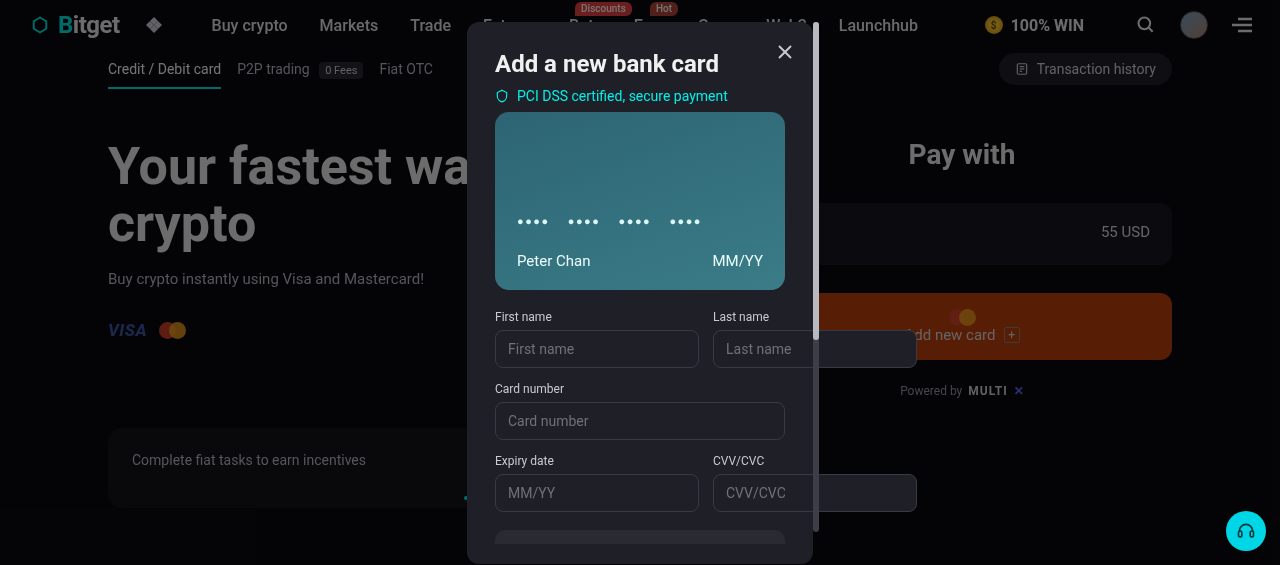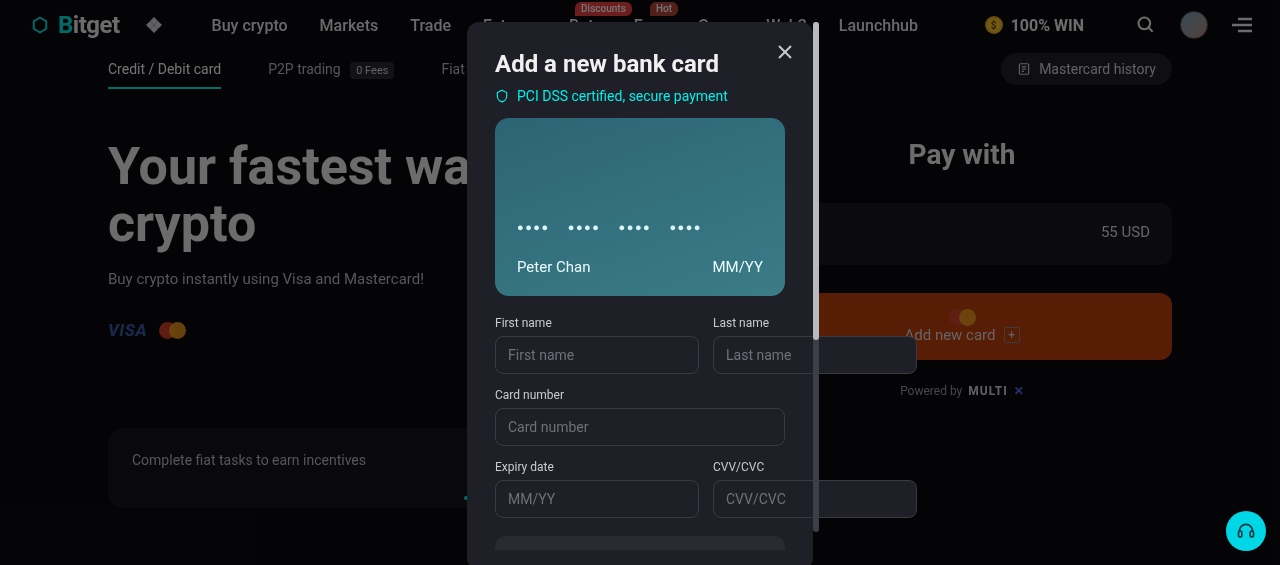--- a/index.html
+++ b/index.html
@@ -29,21 +29,21 @@
   .promo { display:flex; align-items:center; gap:8px; font-size:16px; font-weight:700; cursor:pointer; }
   .promo-circle { width:18px; height:18px; border-radius:50%; background:radial-gradient(circle,#ffcc33 40%,#cc7a00 100%); display:flex; align-items:center; justify-content:center; font-size:10px; color:#6b4800; font-weight:bold; }
   .nav-icons { display:flex; align-items:center; gap:20px; margin-left:24px; }
   .icon-btn { width:28px; height:28px; display:flex; align-items:center; justify-content:center; cursor:pointer; color:#f0f0f0; }
   .avatar { width:28px; height:28px; border-radius:50%; background:linear-gradient(135deg,#7aa8c4,#b88a7d); border:1px solid #555;}
   .glyph { width:20px; height:20px; fill:#00f0ea; }
 
   
   .subnav {
     display:flex; align-items:center; padding:0 108px;
-    gap:47px; height:26px; margin-top:6px;justify-content:space-between;
+    gap:16px; height:26px; margin-top:6px;justify-content:space-between;
   }
   .subnav-item { font-size:14px; color:#bdbdc7; cursor:pointer; position:relative; }
   .subnav-item.active { color:#fff; }
   .subnav-item.active::after {
     content:""; position:absolute; left:0; right:0; bottom:-12px; height:2px; background:#00f0ea;
   }
   .fee-pill { background:#2a2a33; color:#d8d8df; font-size:11px; padding:2px 6px; border-radius:4px; margin-left:6px; }
   .subnav .spacer { flex:1; }
   .txhist { display:flex; align-items:center; gap:8px; background:#22222c; padding:8px 16px; border-radius:20px; color:#d8d8df; font-size:14px; cursor:pointer; }
 
@@ -88,21 +88,21 @@
   .modal-wrap { position:absolute; top:0; left:50%; transform:translateX(-50%); }
   .modal {
     width:346px; background:#1f1f28; border-radius:12px;
     padding:28px 28px 16px 28px; position:relative;
     margin-top:22px;
   }
   .modal-scroll { position:absolute; top:22px; right:-6px; width:6px; height:510px; background:#3e3e48; border-radius:3px; }
   .modal-scroll::before { content:""; position:absolute; top:0; left:0; right:0; height:318px; background:#b9bac0; border-radius:3px;}
   .close-x { position:absolute; right:20px; top:22px; cursor:pointer; color:#c9c9cf; }
   .modal h2 { font-size:24px; font-weight:700; margin-bottom:10px; }
-  .pci { color:#00f0ea; font-size:14px; display:flex; gap:8px; align-items:center; margin-bottom:14px;}
+  .pci { color:#00f0ea; font-size:14px; display:flex; gap:8px; align-items:center; margin-bottom:8px;}
   .cardvisual {
     background:linear-gradient(160deg,#2d6473,#3a7c87); border-radius:14px;
     height:178px; padding:24px 22px 20px 22px; display:flex; flex-direction:column; justify-content:flex-end;
     margin-bottom:20px;
   }
   .carddots { color:#daf6f7; font-size:11px; letter-spacing:1.5px; word-spacing:14px; margin-bottom:24px;}
   .cardfoot { display:flex; justify-content:space-between; color:#eafcfd; font-size:15px;}
   .form-row { display:flex; gap:14px;justify-content:space-between; }
   .field { flex:1; display:flex; flex-direction:column; }
   .field label { font-size:12px; color:#c9c9cf; margin-bottom:6px; }
@@ -188,21 +188,21 @@
   </span>
   <span class="subnav-item">Fiat OTC</span>
   <div class="spacer"></div>
   <div class="txhist">
     <svg width="14" height="14" viewBox="0 0 24 24" fill="none" stroke="#d8d8df" stroke-width="2">
         <rect x="4" y="3" width="16" height="18" rx="2"></rect>
         <line x1="8" y1="8" x2="16" y2="8"></line>
         <line x1="8" y1="12" x2="16" y2="12"></line>
         <line x1="8" y1="16" x2="12" y2="16"></line>
       </svg>
-    <span>Mastercard history</span>
+    <span>Transaction history</span>
   </div>
 </div>
 
 <div class="main">
   <div class="left">
     <h1>Your fastest way to crypto</h1>
     <div class="subhead">Buy crypto instantly using Visa and Mastercard!</div>
     <div class="brands">
       <span class="visa-txt">VISA</span>
       <span class="mc"></span>

